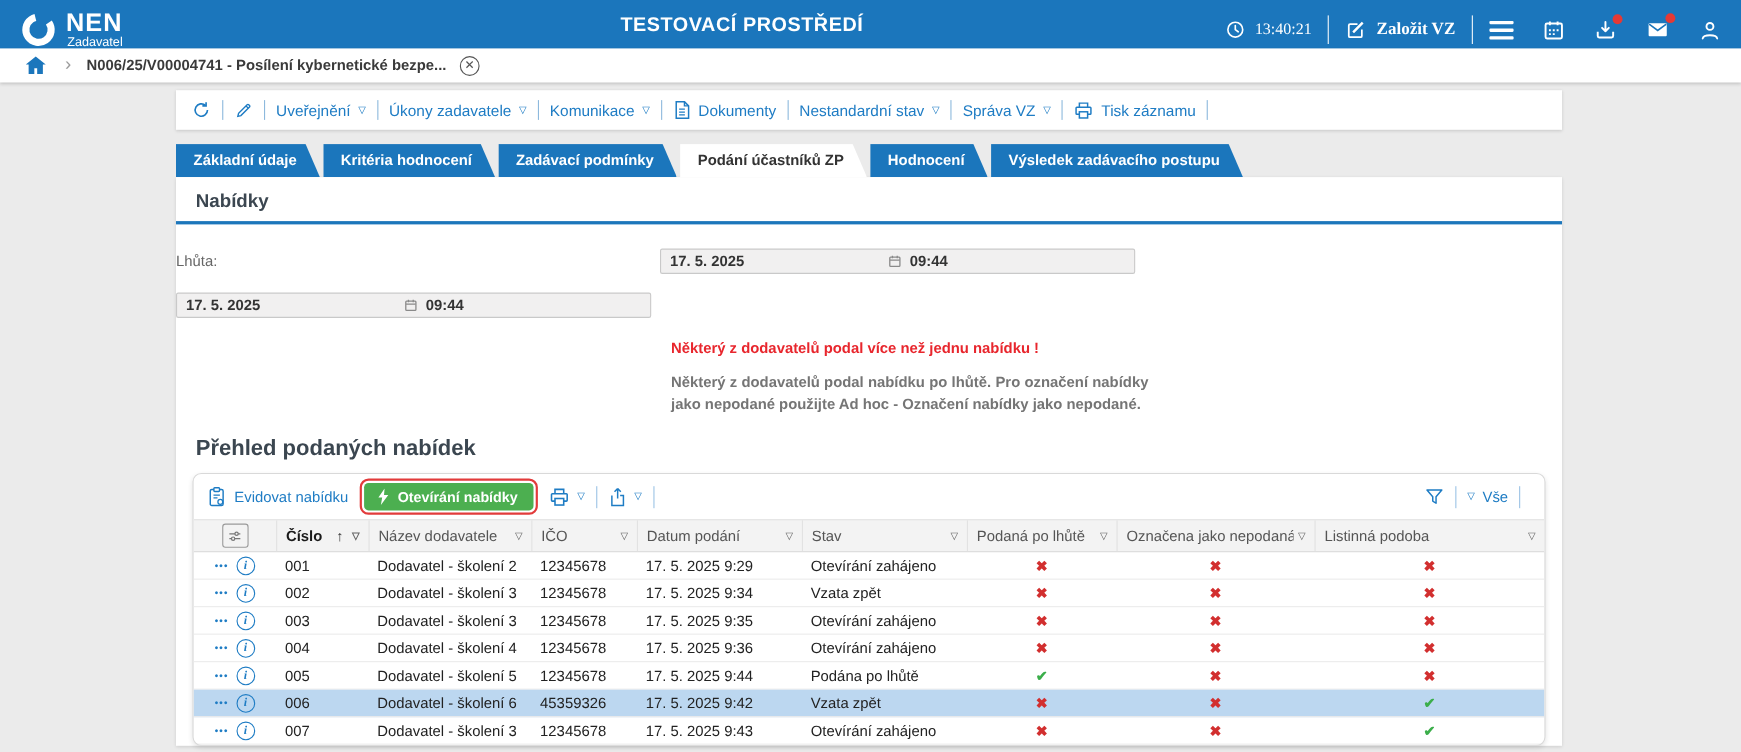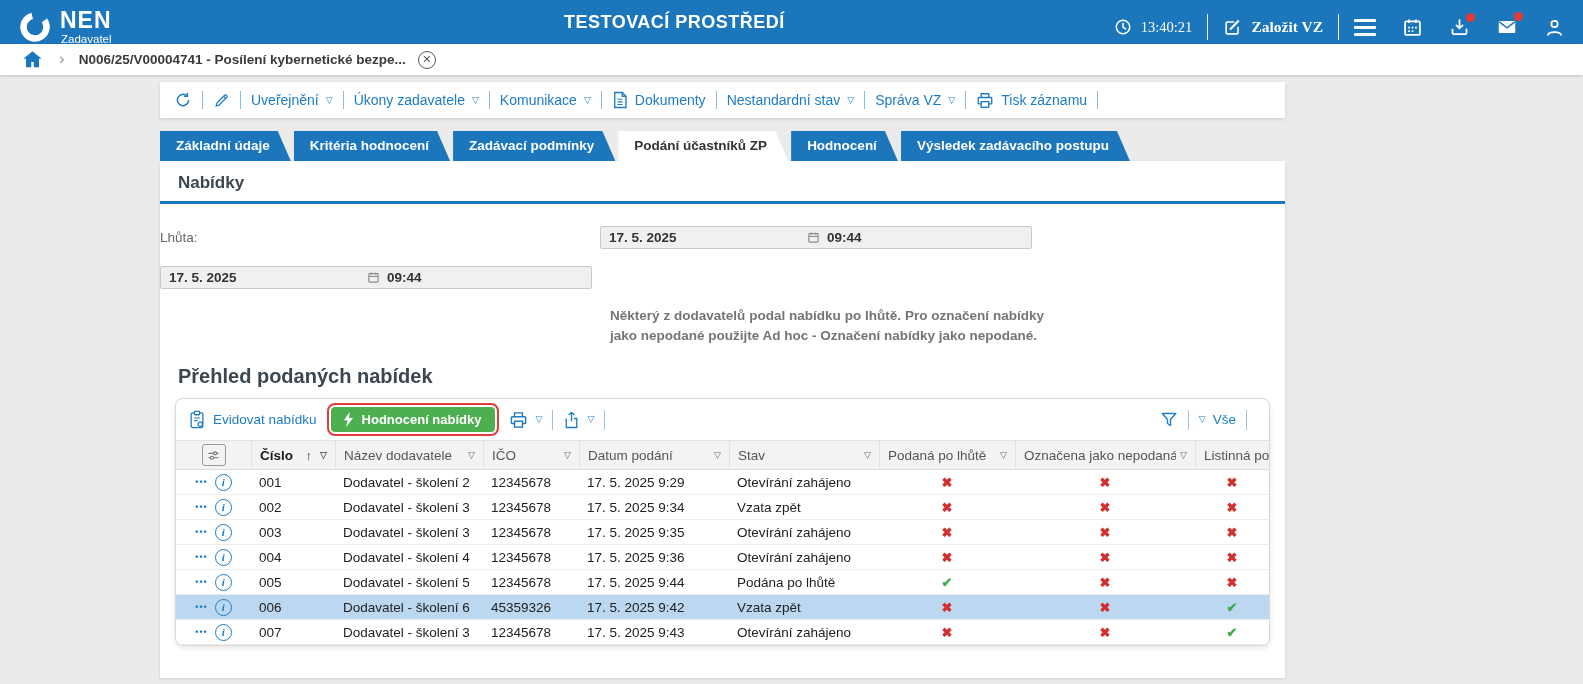--- a/index.html
+++ b/index.html
@@ -35,21 +35,21 @@
     position:absolute; top:44px; left:0; width:1583px; height:31px;
     background:#fff; display:flex; align-items:center; padding-left:22px;
     box-shadow:0 1px 3px rgba(0,0,0,.18);
   }
   .bc-chevron { color:#9a9a9a; font-size:17px; margin:0 14px 2px 16px; }
   .bc-label { font-size:13.5px; font-weight:bold; color:#3a3a3a; }
   .bc-close { margin-left:12px; width:18px; height:18px; border:1.5px solid #555; border-radius:50%;
     display:flex; align-items:center; justify-content:center; color:#555; font-size:11px; cursor:pointer; }
 
   
-  .content { position:absolute; top:75px; left:160px; width:1125px; }
+  .content { position:absolute; top:75px; left:160px; width:1260px; }
 
   
   .band {
     margin-top:7px; height:36px; background:#fff; box-shadow:0 1px 3px rgba(0,0,0,.15);
     display:flex; align-items:center; padding:0 14px; color:#1e7cc4; font-size:14px;
   }
   .band .sep { width:1px; height:18px; background:#8db9dd; margin:0 10px; }
   .band-item { display:flex; align-items:center; gap:7px; cursor:pointer; white-space:nowrap; }
   .caret { font-size:9px; line-height:1; }
 
@@ -307,20 +307,21 @@
                 <rect x="3.5" y="5" width="17" height="15.5" rx="1.5" fill="none" stroke="#8a8a8a" stroke-width="2.2"></rect>
                 <path d="M8 2.8v4M16 2.8v4" stroke="#8a8a8a" stroke-width="2.2"></path>
                 <path d="M4 10h16" stroke="#8a8a8a" stroke-width="2"></path>
               </svg>
           </span>
           <span>09:44</span>
         </div>
       </div>
     </div>
 
+    <div class="warn-red">Některý z dodavatelů podal více než jednu nabídku !</div>
     <div class="warn-gray">Některý z dodavatelů podal nabídku po lhůtě. Pro označení nabídky jako nepodané použijte Ad hoc - Označení nabídky jako nepodané.</div>
 
     <div class="offers-title">Přehled podaných nabídek</div>
 
     <div class="tbl-wrap">
       <div class="tbl-toolbar">
         <span class="link-btn">
           <span>
             <svg width="18" height="19" viewBox="0 0 24 26">
                 <rect x="4" y="4" width="16" height="20" rx="2" fill="none" stroke="#1e7cc4" stroke-width="1.8"></rect>
@@ -330,21 +331,21 @@
               </svg>
           </span>
           <span>Evidovat nabídku</span>
         </span>
         <button class="green-btn">
           <span>
             <svg width="13" height="15" viewBox="0 0 16 20">
                 <path d="M9.5 0 2 11h4.6L5 20l9-12H8.8z" fill="#fff"></path>
               </svg>
           </span>
-          <span>Hodnocení nabídky</span>
+          <span>Otevírání nabídky</span>
         </button>
         <span class="link-btn">
           <span>
             <svg width="19" height="18" viewBox="0 0 24 22">
                 <path d="M7 7V2h10v5" fill="none" stroke="#1e7cc4" stroke-width="1.8"></path>
                 <rect x="3" y="7" width="18" height="8.5" rx="1" fill="none" stroke="#1e7cc4" stroke-width="1.8"></rect>
                 <rect x="7" y="12.5" width="10" height="7.5" fill="#fff" stroke="#1e7cc4" stroke-width="1.8"></rect>
               </svg>
           </span>
           <span class="caret">▽</span>

